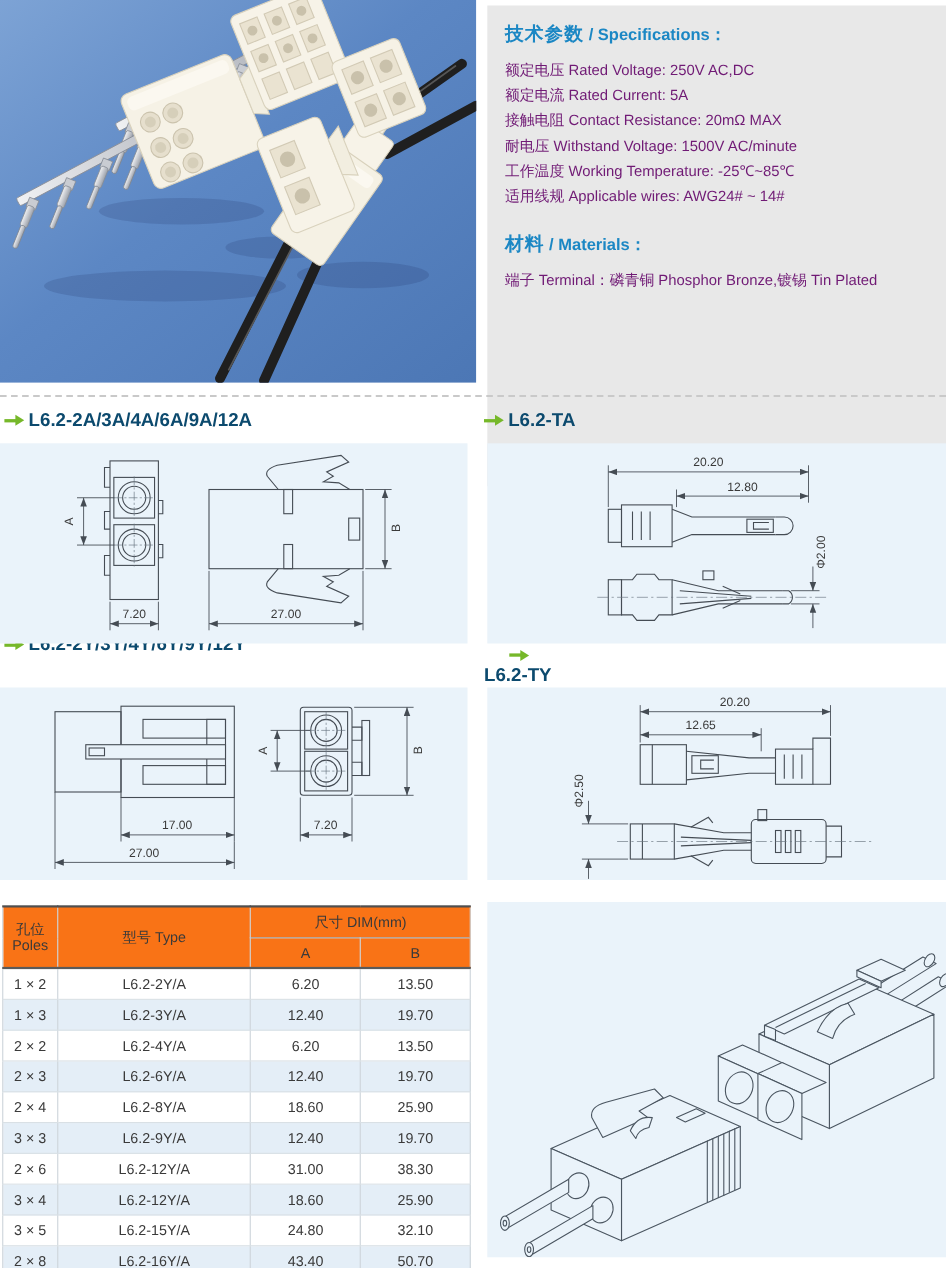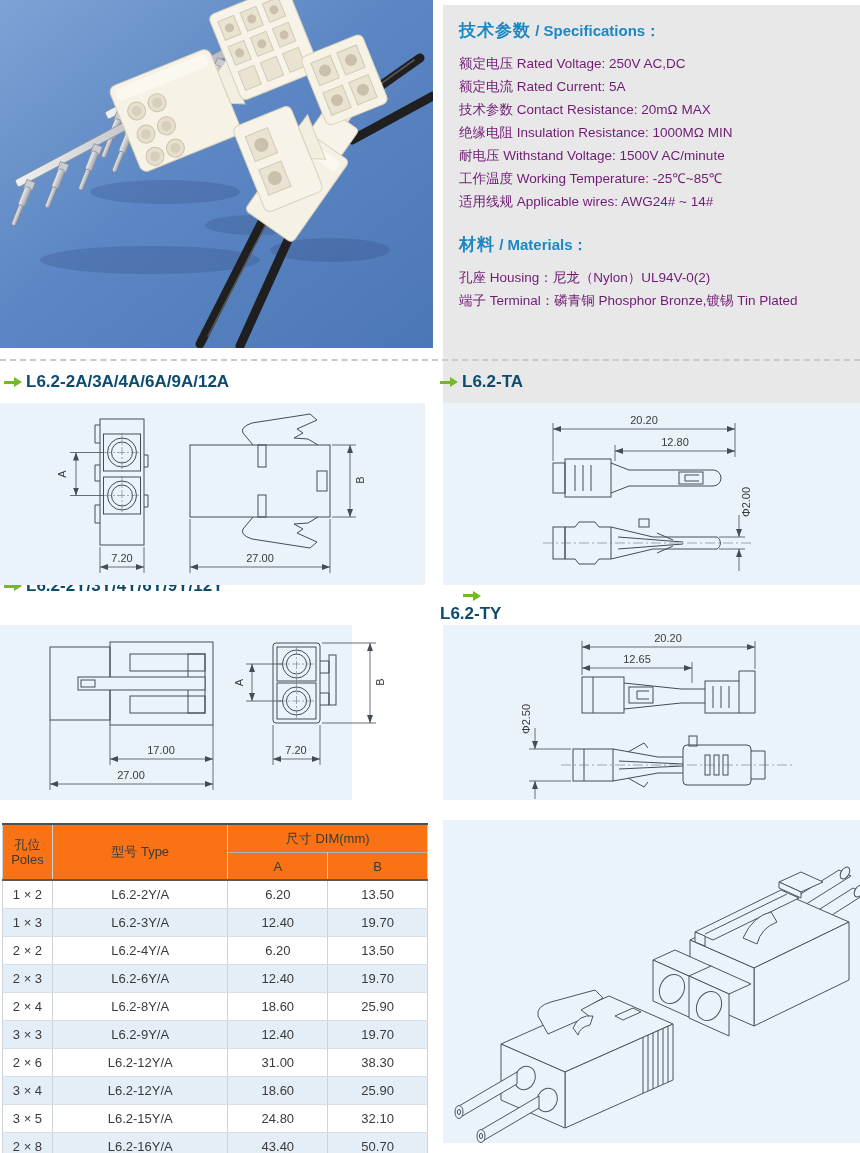--- a/index.html
+++ b/index.html
@@ -30,21 +30,21 @@
   .sec4 { left:440px; top:594px;flex-direction:column; }
   .arrow-icon { position:relative; display:inline-block; width:11px; height:3px; background:#76b82a; margin-right:4px; }
   .arrow-icon::after {
     content:""; position:absolute; right:-7px; top:-3.5px;
     border-left:8px solid #76b82a; border-top:5px solid transparent; border-bottom:5px solid transparent;
   }
   
   .draw-panel { position:absolute; background:#eaf3fa; }
   .p1 { left:0;     top:403px; width:425px; height:182px; }
   .p2 { left:443px; top:403px; width:417px; height:182px; }
-  .p3 { left:0;     top:625px; width:352px; height:175px; }
+  .p3 { left:0;     top:625px; width:425px; height:175px; }
   .p4 { left:443px; top:625px; width:417px; height:175px; }
   .p5 { left:443px; top:820px; width:417px; height:323px; }
   .draw-panel svg { display:block; }
   svg text { font-family:"Liberation Sans", sans-serif; font-size:11px; fill:#3a3a3a; }
   
   .dim-table-wrap { position:absolute; left:2px; top:823px; width:426px; }
   table.dim-table {
     width:100%; border-collapse:collapse; font-size:13px; color:#3a3a3a;
     border-top:2px solid #4f4f4f; border-bottom:2px solid #4f4f4f;
   }
@@ -228,30 +228,28 @@
     </svg>
   </div>
 
   <div class="specs-panel">
     <div class="panel-title">
       <span class="cn">技术参数</span>
       <span>/ Specifications：</span>
     </div>
     <div class="spec-line">额定电压 Rated Voltage: 250V AC,DC</div>
     <div class="spec-line">额定电流 Rated Current: 5A</div>
-    <div class="spec-line">技术参数 Contact Resistance: 20mΩ MAX</div>
-    <div class="spec-line">绝缘电阻 Insulation Resistance: 1000MΩ MIN</div>
+    <div class="spec-line">接触电阻 Contact Resistance: 20mΩ MAX</div>
     <div class="spec-line">耐电压 Withstand Voltage: 1500V AC/minute</div>
     <div class="spec-line">工作温度 Working Temperature: -25℃~85℃</div>
     <div class="spec-line">适用线规 Applicable wires: AWG24# ~ 14#</div>
     <div class="panel-title materials-title">
       <span class="cn">材料</span>
       <span>/ Materials：</span>
     </div>
-    <div class="spec-line">孔座 Housing：尼龙（Nylon）UL94V-0(2)</div>
     <div class="spec-line">端子 Terminal：磷青铜 Phosphor Bronze,镀锡 Tin Plated</div>
   </div>
 
   <div class="divider"></div>
 
   <div class="section-header sec1">
     <span class="arrow-icon"></span>
     <span>L6.2-2A/3A/4A/6A/9A/12A</span>
   </div>
   <div class="section-header sec2">

